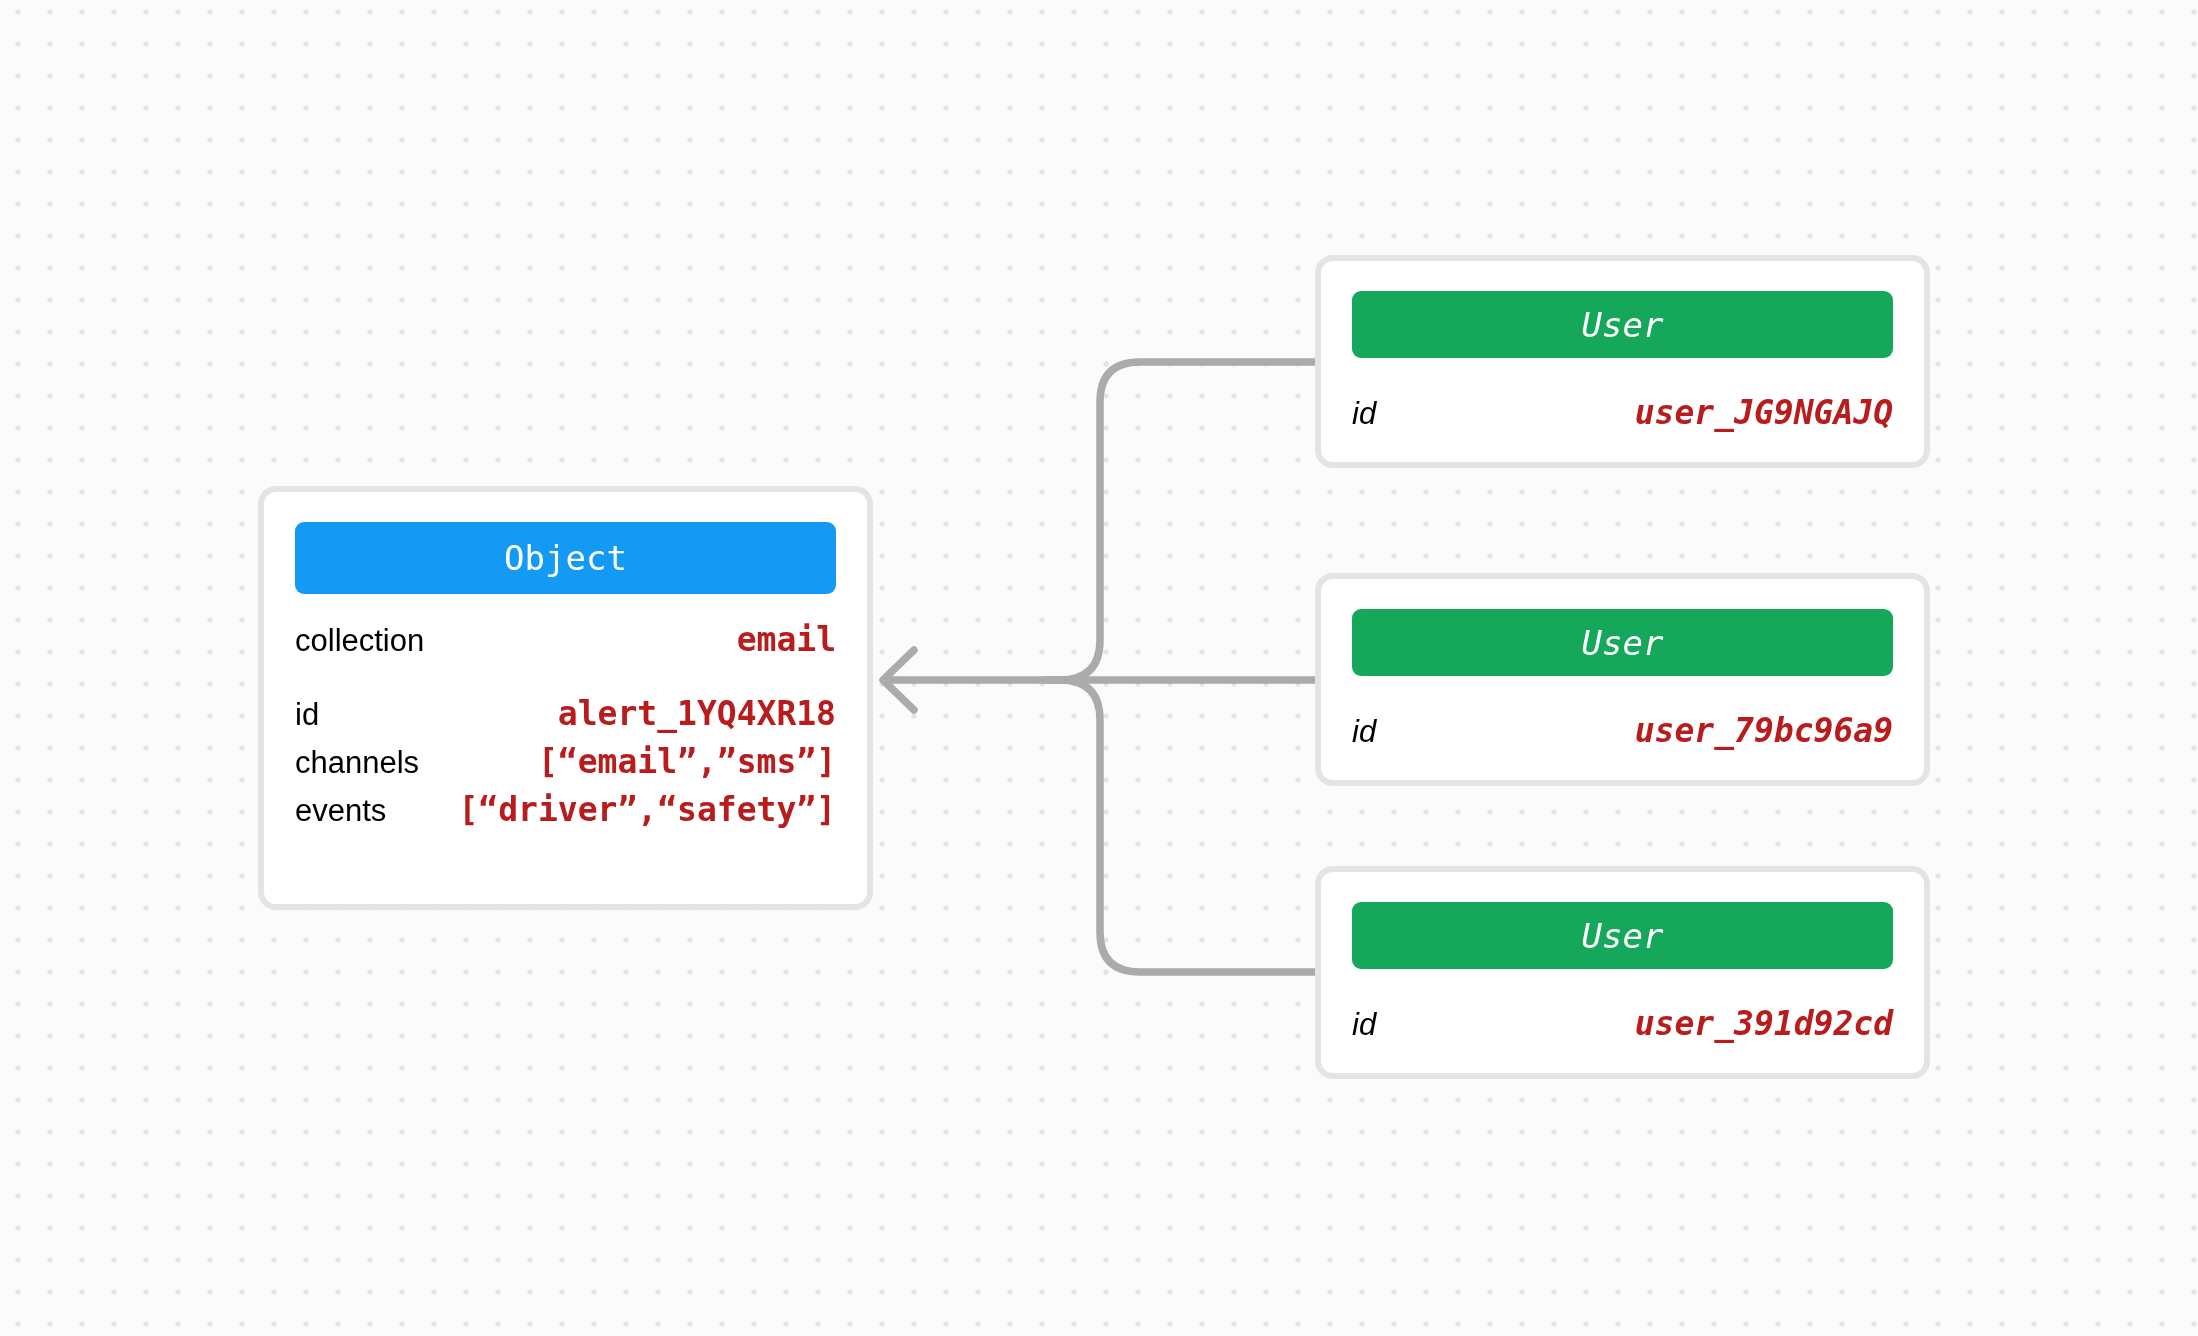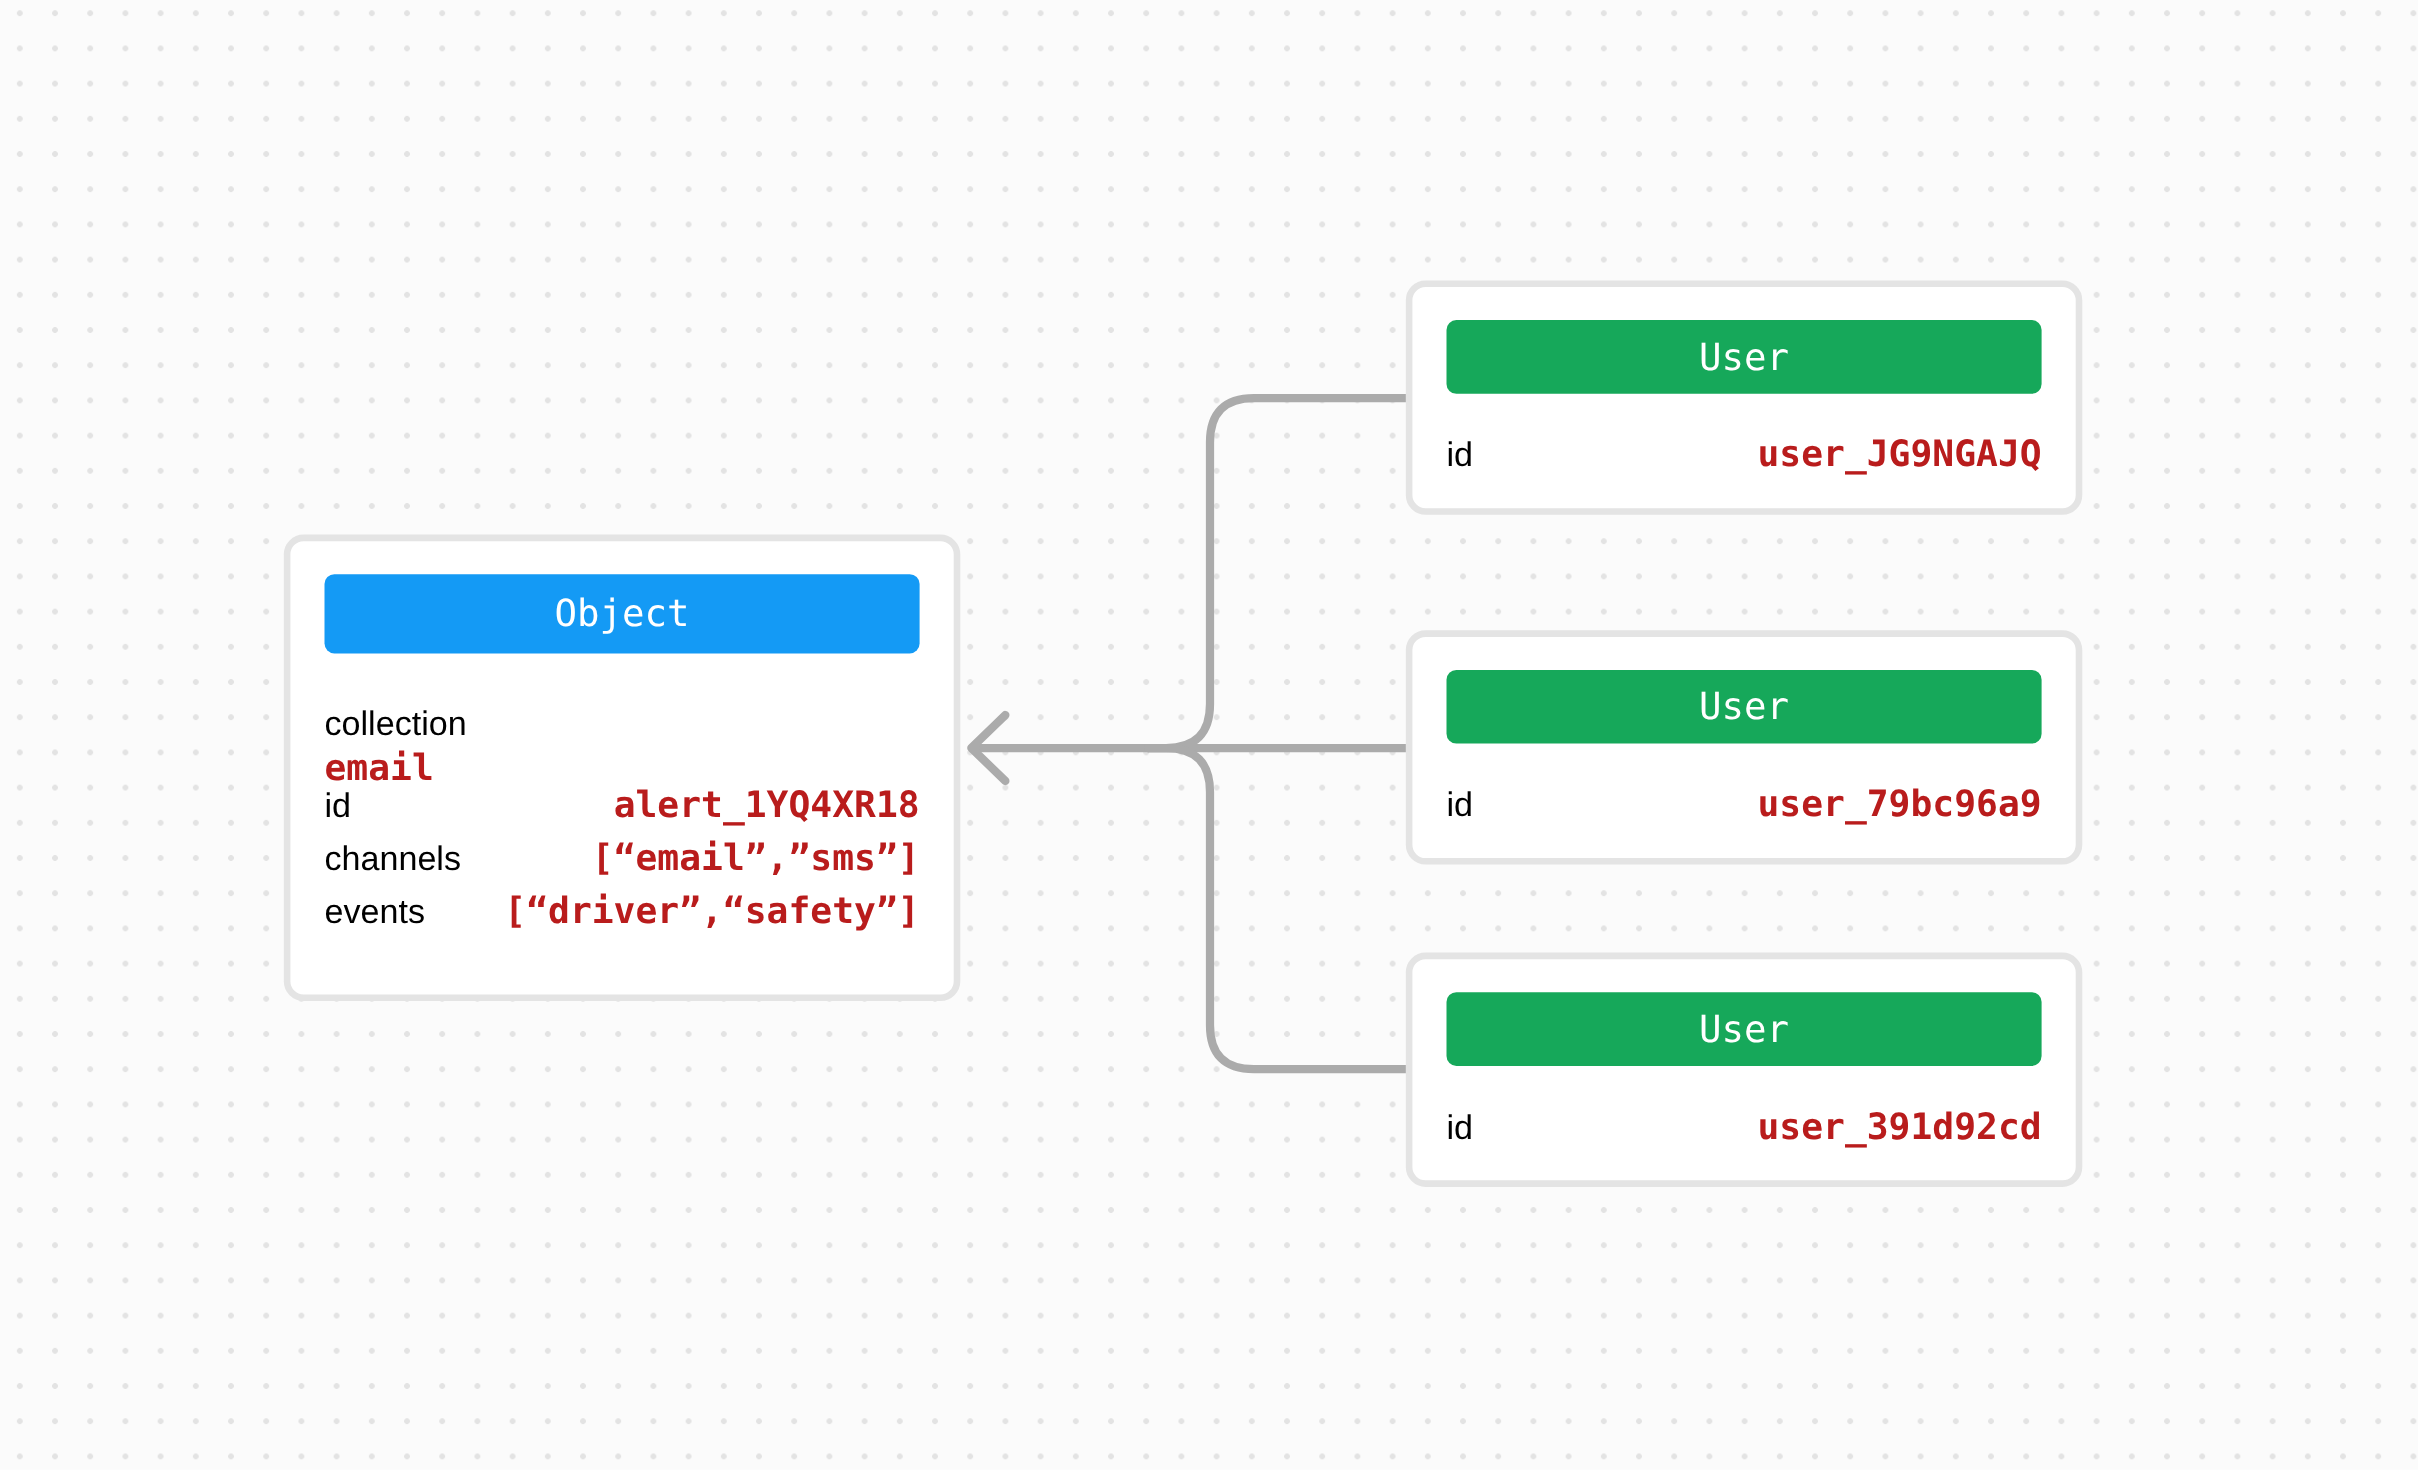--- a/index.html
+++ b/index.html
@@ -36,21 +36,21 @@
     background: #ffffff;
     border: 6px solid #e4e4e4;
     border-radius: 18px;
     padding: 30px 31px;
   }
   .card-object {
     left: 258px;
     top: 486px;
     height: 424px;
   }
-  .card-user { height: 213px; left: 1278px; }
+  .card-user { height: 213px; left: 1315px; font-style: italic; }
   .card-user.u1 { top: 255px; }
   .card-user.u2 { top: 573px; }
   .card-user.u3 { top: 866px; }
   .node-header {
     display: flex;
     align-items: center;
     justify-content: center;
     border-radius: 9px;
     color: #ffffff;
     font-family: "DejaVu Sans Mono", monospace;
@@ -79,21 +79,21 @@
     line-height: 40px;
   }
   .row .value {
     font-family: "DejaVu Sans Mono", monospace;
     font-size: 33px;
     font-weight: 600;
     color: #b91c1c;
     line-height: 40px;
     white-space: nowrap;
   }
-  .row-collection { margin-top: 44px; flex-direction: column; }
+  .row-collection { margin-top: 26px; }
   .row-id-obj    { margin-top: 34px; }
   .row-gap       { margin-top: 8px; }
   .card-user .row { margin-top: 35px; }
 </style>
 </head>
 <body>
 
 <div class="canvas">
 
   <svg class="edges" viewBox="0 0 2198 1336" xmlns="http://www.w3.org/2000/svg">

